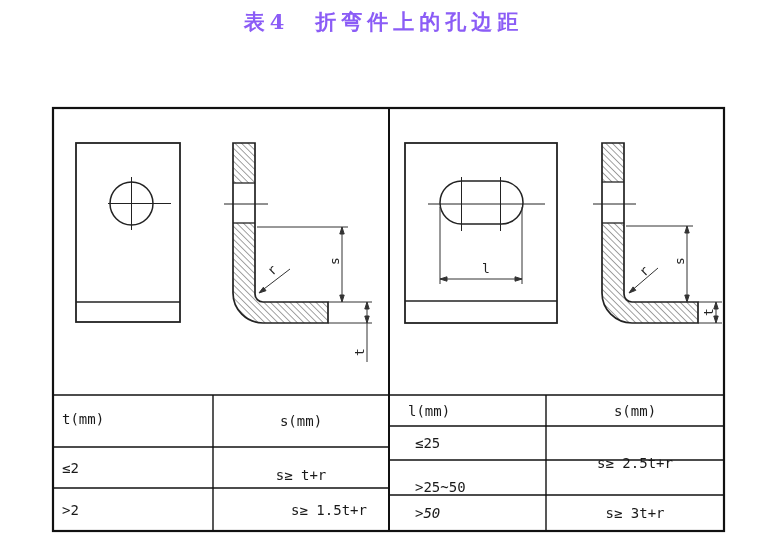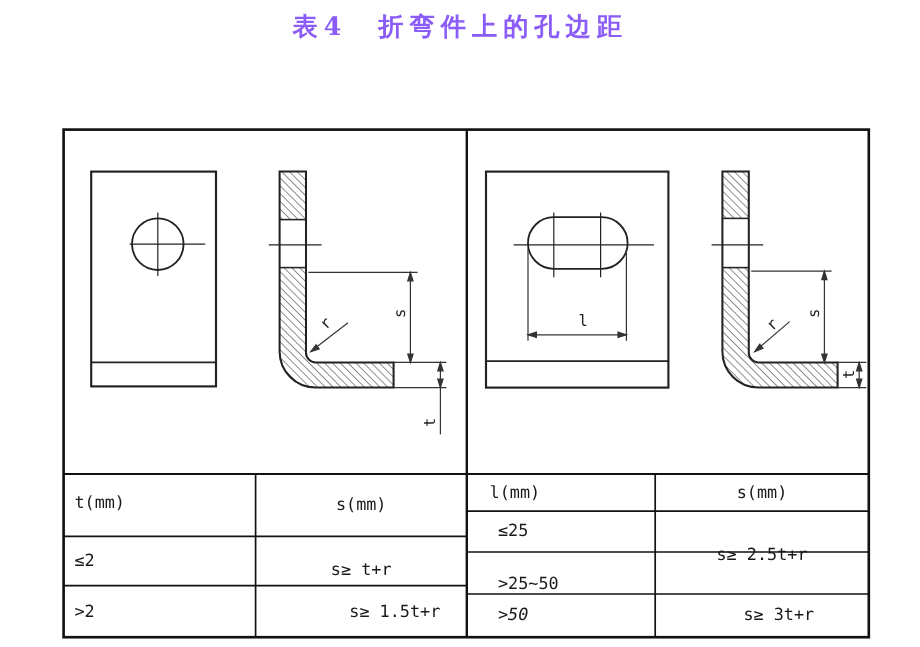--- a/index.html
+++ b/index.html
@@ -133,15 +133,15 @@
   <div class="cell center" style="left:213px;top:447px;width:176px;height:55px;">s≥ t+r</div>
   <div class="cell" style="left:62px;top:488px;height:43px;">&gt;2</div>
   <div class="cell center" style="left:213px;top:488px;width:176px;height:43px;margin-left:28px;">s≥ 1.5t+r</div>
 
   <div class="cell" style="left:408px;top:395px;height:31px;">l(mm)</div>
   <div class="cell center" style="left:546px;top:395px;width:178px;height:31px;">s(mm)</div>
   <div class="cell" style="left:415px;top:426px;height:34px;">≤25</div>
   <div class="cell" style="left:415px;top:460px;height:53px;text-align:center;">&gt;25~50</div>
   <div class="cell center" style="left:546px;top:445px;width:178px;height:35px;">s≥ 2.5t+r</div>
   <div class="cell" style="left:415px;top:495px;height:36px;font-style:italic;">&gt;50</div>
-  <div class="cell center" style="left:546px;top:495px;width:178px;height:36px;padding-left:14px;">s≥ 3t+r</div>
+  <div class="cell center" style="left:546px;top:495px;width:178px;height:36px;">s≥ 3t+r</div>
 
 </div>
 
 </body></html>

